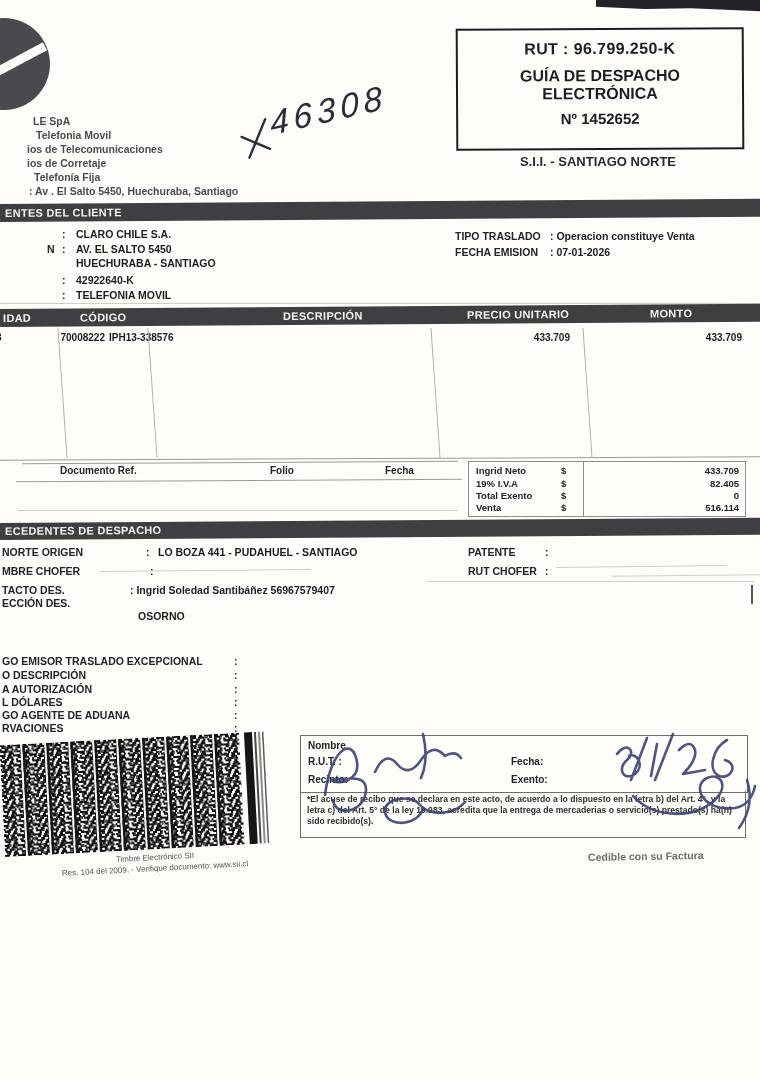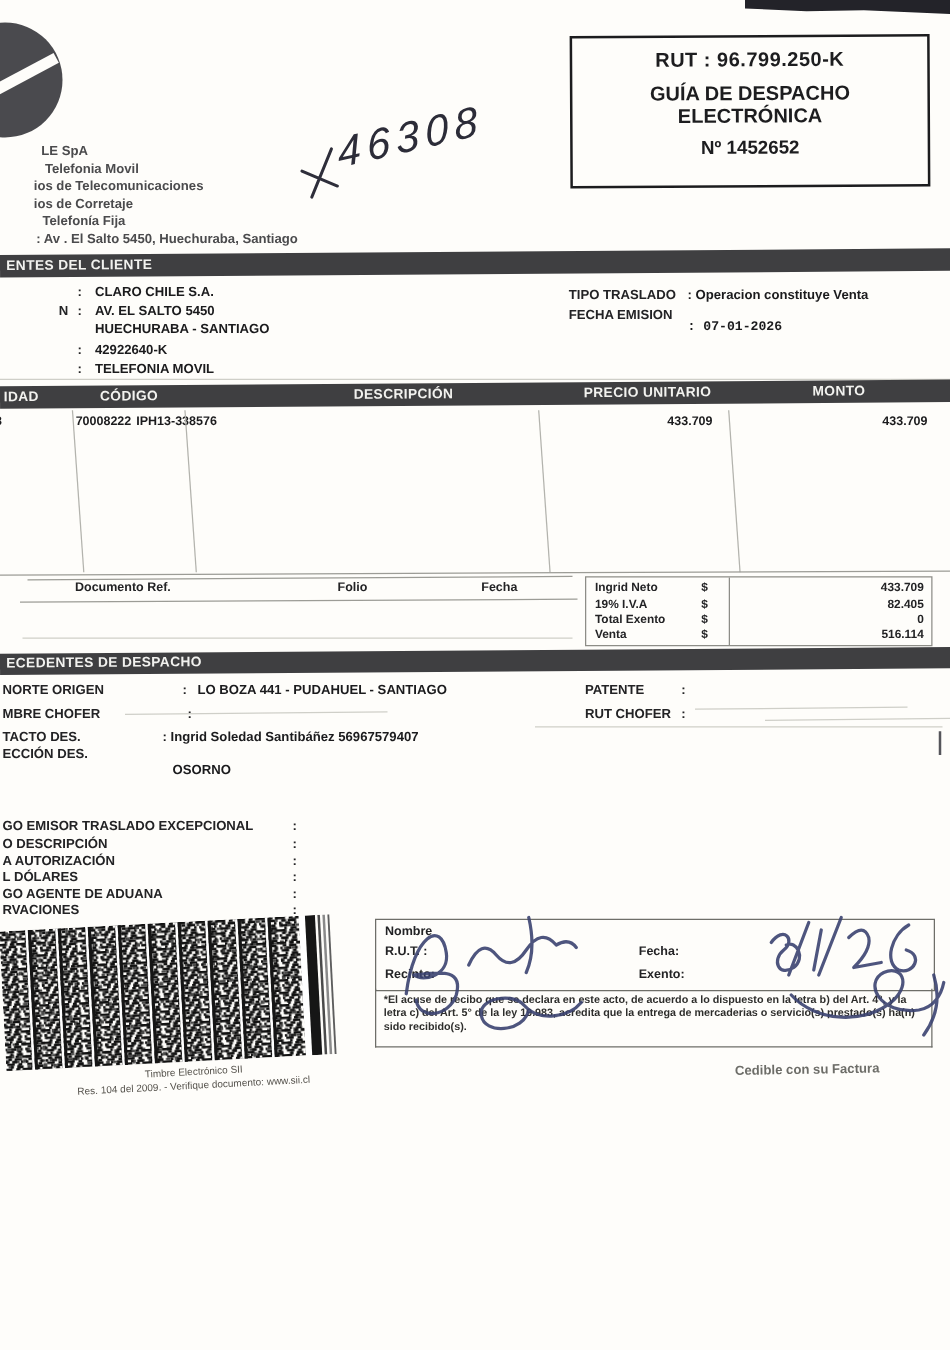--- a/index.html
+++ b/index.html
@@ -44,40 +44,41 @@
     </svg>
     <span style="position:absolute;left:34px;top:6px;font-style:italic;font-size:34px;color:#2c2c38;letter-spacing:5px;transform:skewX(-8deg);">46308</span>
   </div>
 
   <div class="abs" style="left:456px;top:28px;width:284px;height:118px;border:2.5px solid #1c1c1e;text-align:center;transform:rotate(-0.3deg);">
     <div style="margin-top:10px;font-size:16px;font-weight:bold;letter-spacing:.4px;">RUT : 96.799.250-K</div>
     <div style="margin-top:9px;font-size:16px;font-weight:bold;">GUÍA DE DESPACHO</div>
     <div style="font-size:16px;font-weight:bold;">ELECTRÓNICA</div>
     <div style="margin-top:7px;font-size:15px;font-weight:bold;">Nº 1452652</div>
   </div>
+  <div class="abs" style="left:456px;top:154px;width:284px;text-align:center;font-size:13px;font-weight:bold;color:#2a2a2c;">S.I.I. - SANTIAGO NORTE</div>
 
   <div class="bar" style="top:204px;">
     <span style="left:5px;">ENTES DEL CLIENTE</span>
   </div>
 
   <div class="abs lbl" style="left:62px;top:228px;">:</div>
   <div class="abs val" style="left:76px;top:228px;">CLARO CHILE S.A.</div>
   <div class="abs lbl" style="left:47px;top:243px;">N</div>
   <div class="abs lbl" style="left:62px;top:243px;">:</div>
   <div class="abs val" style="left:76px;top:243px;">AV. EL SALTO 5450</div>
   <div class="abs val" style="left:76px;top:257px;">HUECHURABA - SANTIAGO</div>
   <div class="abs lbl" style="left:62px;top:274px;">:</div>
   <div class="abs val" style="left:76px;top:274px;">42922640-K</div>
   <div class="abs lbl" style="left:62px;top:289px;">:</div>
   <div class="abs val" style="left:76px;top:289px;">TELEFONIA MOVIL</div>
 
   <div class="abs lbl" style="left:455px;top:230px;">TIPO TRASLADO</div>
   <div class="abs val" style="left:550px;top:230px;">: Operacion constituye Venta</div>
   <div class="abs lbl" style="left:455px;top:246px;">FECHA EMISION</div>
-  <div class="abs val" style="left:550px;top:256px;font-family:Liberation Mono, monospace;">: 07-01-2026</div>
+  <div class="abs val" style="left:550px;top:246px;">: 07-01-2026</div>
 
   <div class="hline faint" style="left:0;top:303px;width:760px;"></div>
   <div class="bar" style="top:309px;">
     <span style="left:3px;">IDAD</span>
     <span style="left:80px;">CÓDIGO</span>
     <span style="left:283px;">DESCRIPCIÓN</span>
     <span style="left:467px;">PRECIO UNITARIO</span>
     <span style="left:650px;">MONTO</span>
   </div>
 

